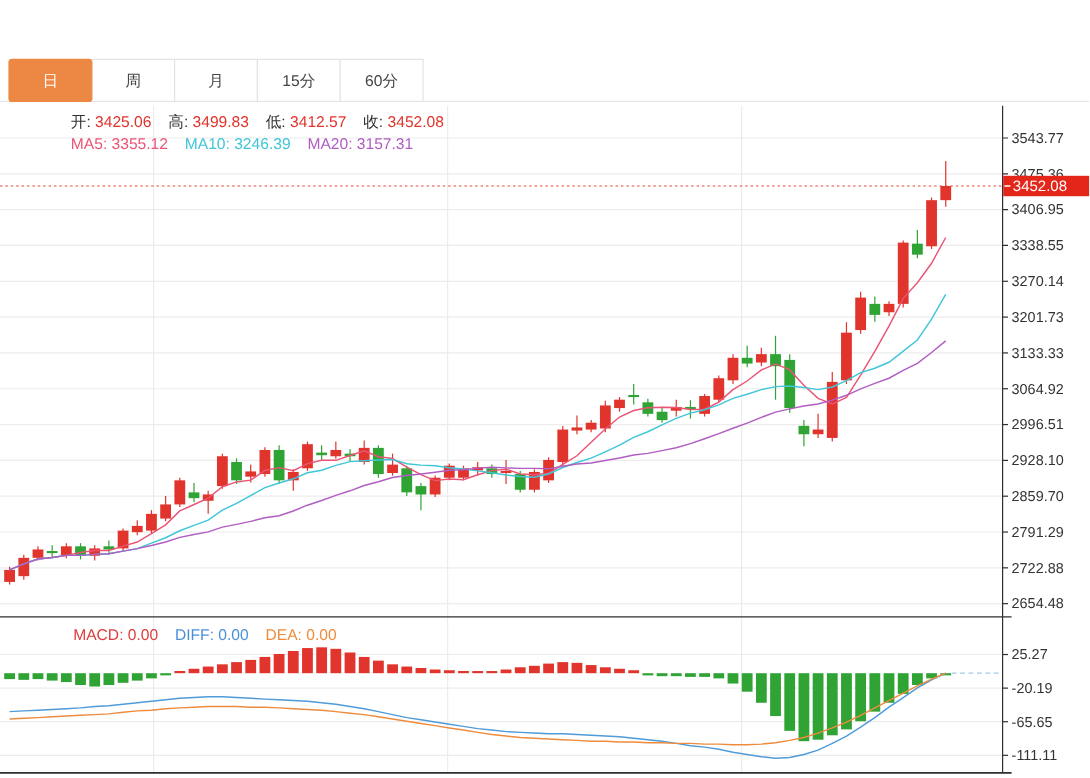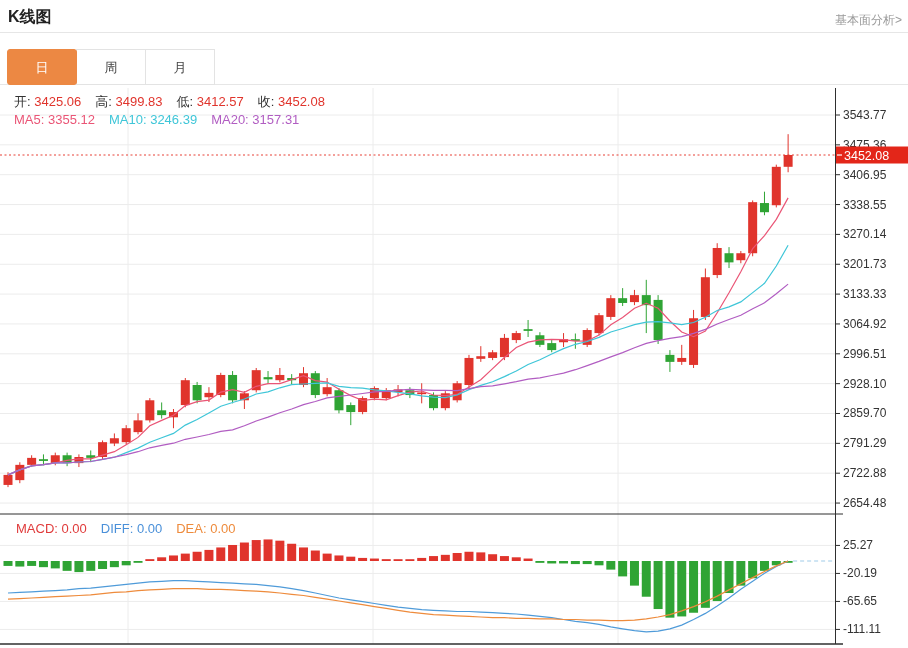--- a/index.html
+++ b/index.html
@@ -7,39 +7,37 @@
         font-family:"Liberation Sans","DejaVu Sans",sans-serif;}
   .hdr{position:absolute;top:0;left:0;width:908px;height:33px;border-bottom:1px solid #e6e6e6;box-sizing:border-box;}
   .title{position:absolute;left:8px;top:7px;font-size:16px;font-weight:bold;color:#222;}
   .link{position:absolute;right:6px;top:12px;font-size:12px;color:#999;cursor:pointer;text-decoration:none;}
   .tabs{position:absolute;left:8px;top:49px;display:flex;z-index:3;}
   .tab{width:70px;height:36px;line-height:36px;text-align:center;font-size:13px;color:#444;
        background:#fff;border:1px solid #e3e3e3;margin-left:-1px;box-sizing:border-box;cursor:pointer;}
   .tab.active{background:#ec8843;border-color:#ec8843;color:#fff;border-radius:3px;z-index:2;}
   .tabline{position:absolute;left:0;top:84px;width:908px;height:1px;background:#e6e6e6;}
   svg.chart{position:absolute;left:0;top:88px;}
-  .legend{position:absolute;font-size:13px;white-space:nowrap;pointer-events:none;z-index:4;}
+  .legend{position:absolute;font-size:13px;white-space:nowrap;pointer-events:none;z-index:4;margin-left:45px;}
   .legend .pair{margin-right:14px;}
   #ohlc{left:14px;top:93px;}
   #ma{left:14px;top:112px;}
   #macdlg{left:16px;top:521px;}
 </style>
 </head>
 <body>
 
 <div class="page">
-  <div class="hdr">
-    <span class="title">K线图</span>
-    <a class="link">基本面分析&gt;</a>
-  </div>
 
   <div class="tabs" id="tabs">
       <div class="tab active">日</div>
       <div class="tab">周</div>
       <div class="tab">月</div>
+      <div class="tab">15分</div>
+      <div class="tab">60分</div>
     </div>
   <div class="tabline"></div>
 
   <svg class="chart" id="chart-svg" width="908" height="560">
       <line x1="0" y1="27" x2="835" y2="27" stroke="#ececec" stroke-width="1"></line>
       <line x1="0" y1="56.85120216433209" x2="835" y2="56.85120216433209" stroke="#ececec" stroke-width="1"></line>
       <line x1="0" y1="86.70240432866439" x2="835" y2="86.70240432866439" stroke="#ececec" stroke-width="1"></line>
       <line x1="0" y1="116.54924292010288" x2="835" y2="116.54924292010288" stroke="#ececec" stroke-width="1"></line>
       <line x1="0" y1="146.40044508443518" x2="835" y2="146.40044508443518" stroke="#ececec" stroke-width="1"></line>
       <line x1="0" y1="176.25164724876728" x2="835" y2="176.25164724876728" stroke="#ececec" stroke-width="1"></line>

